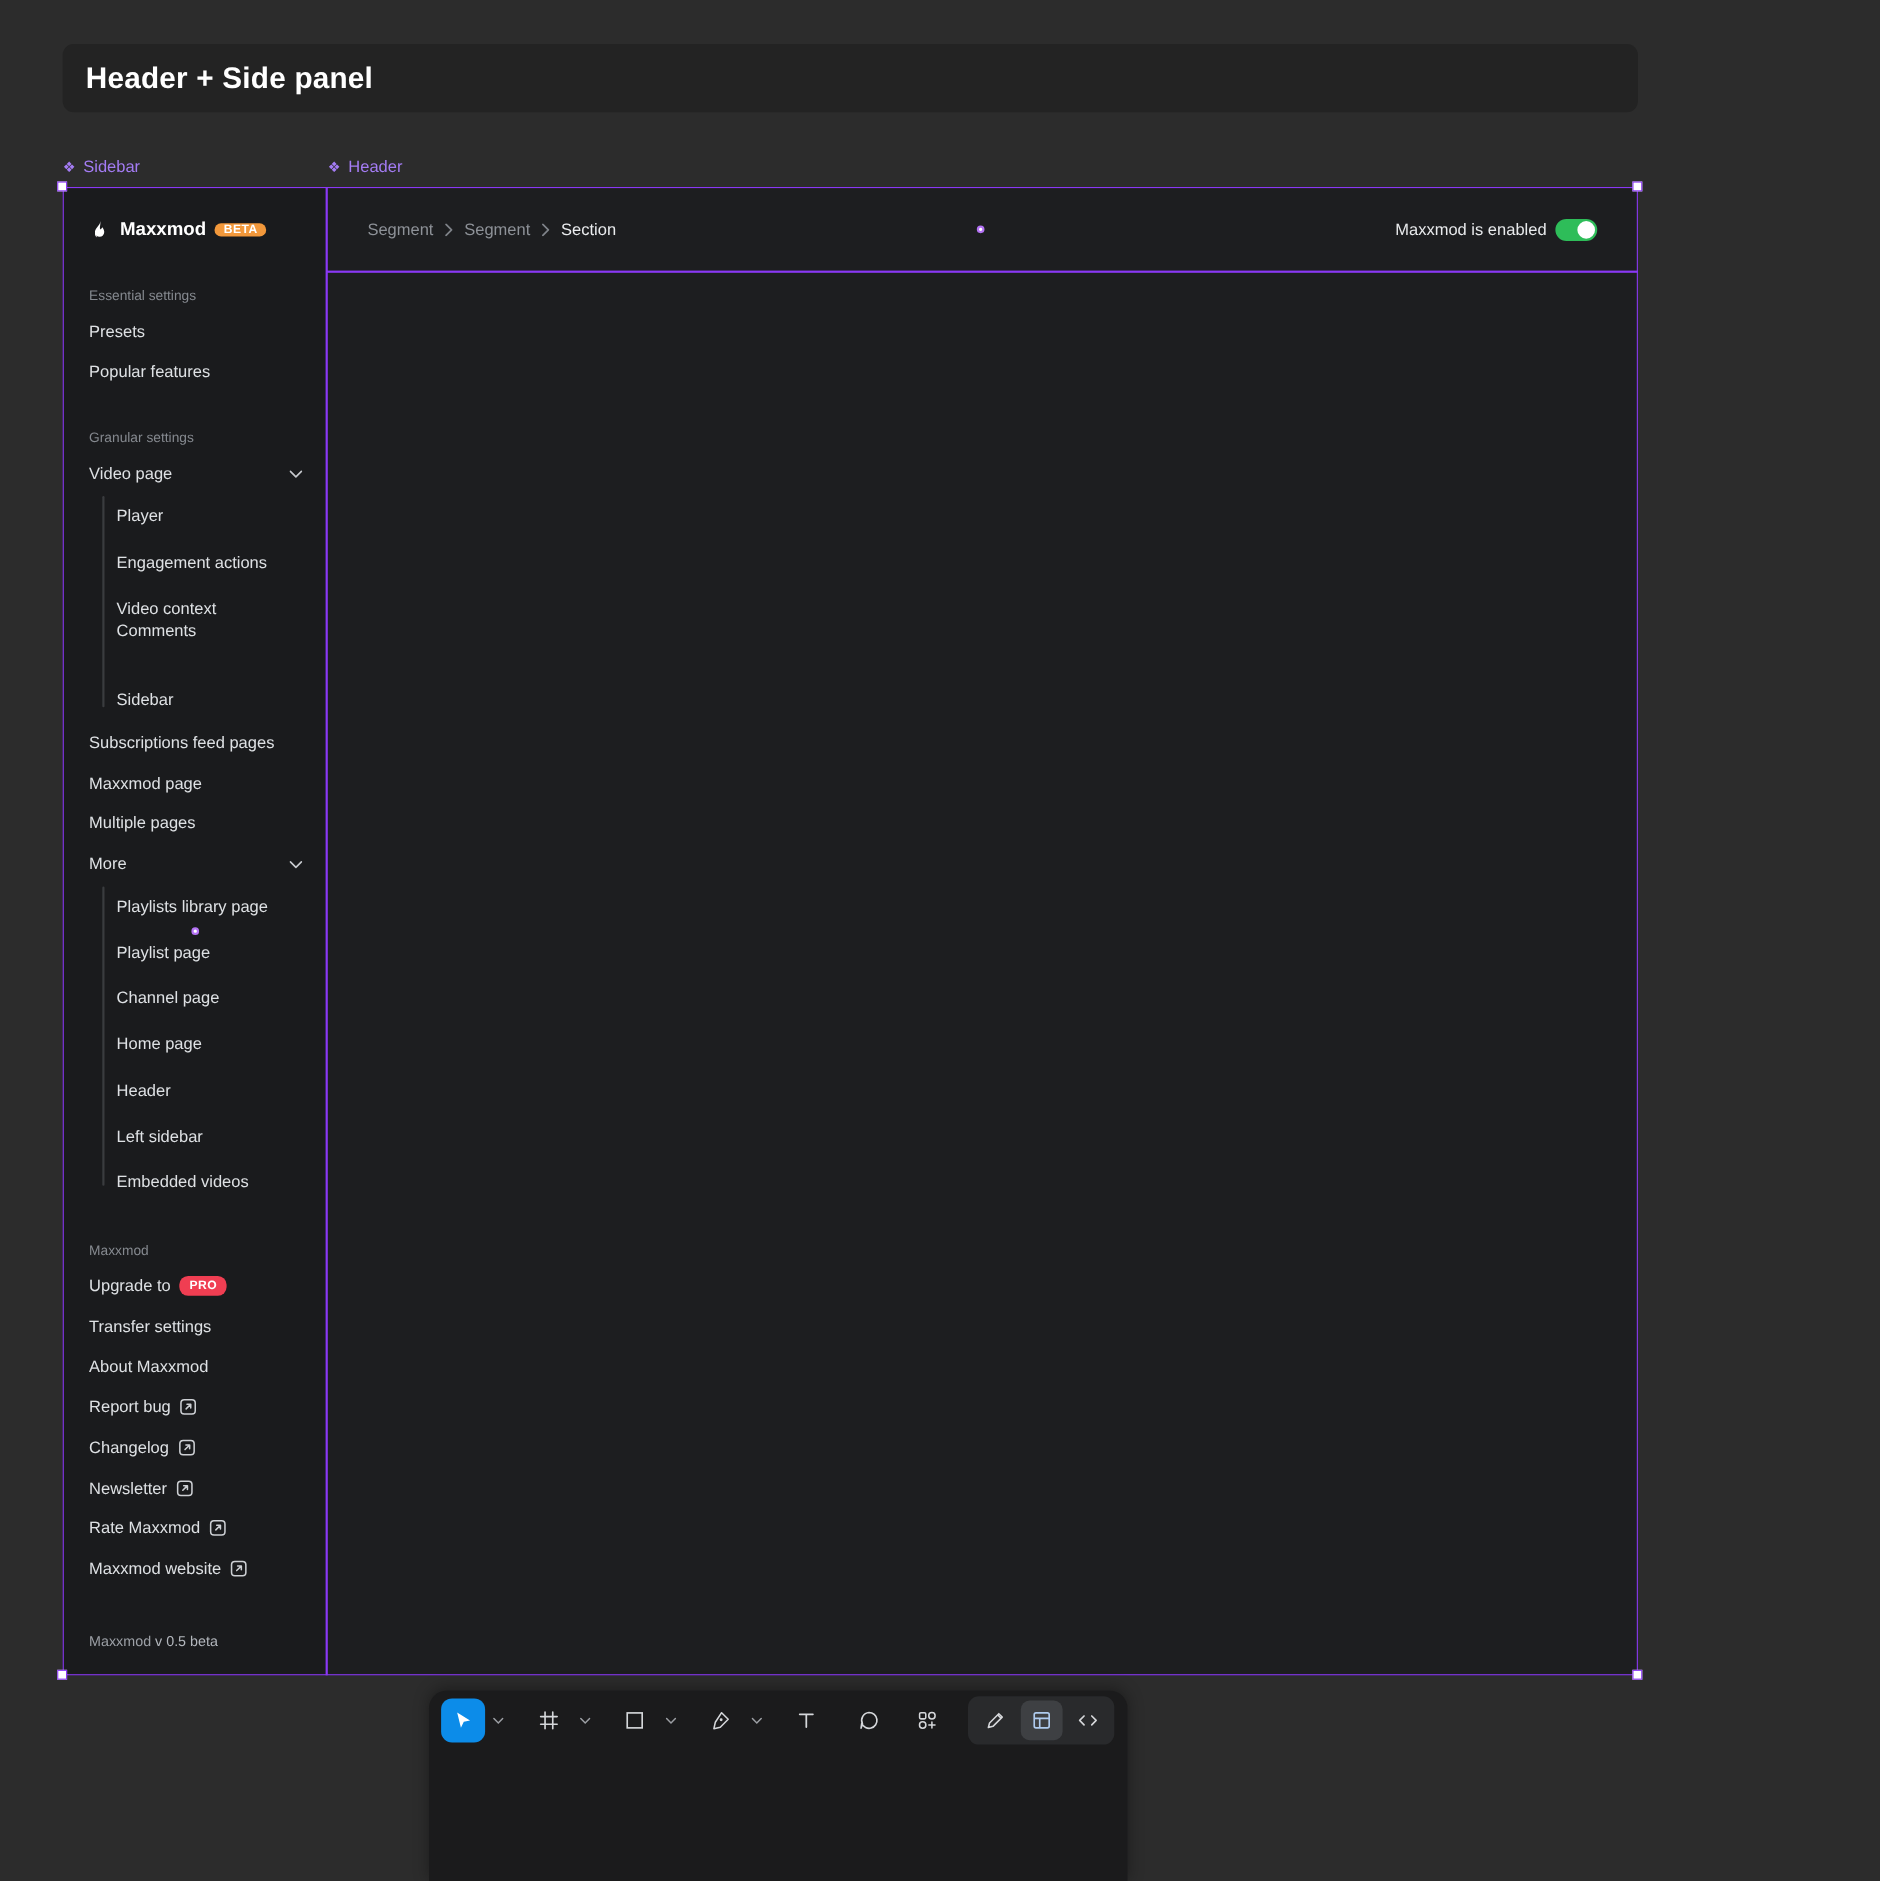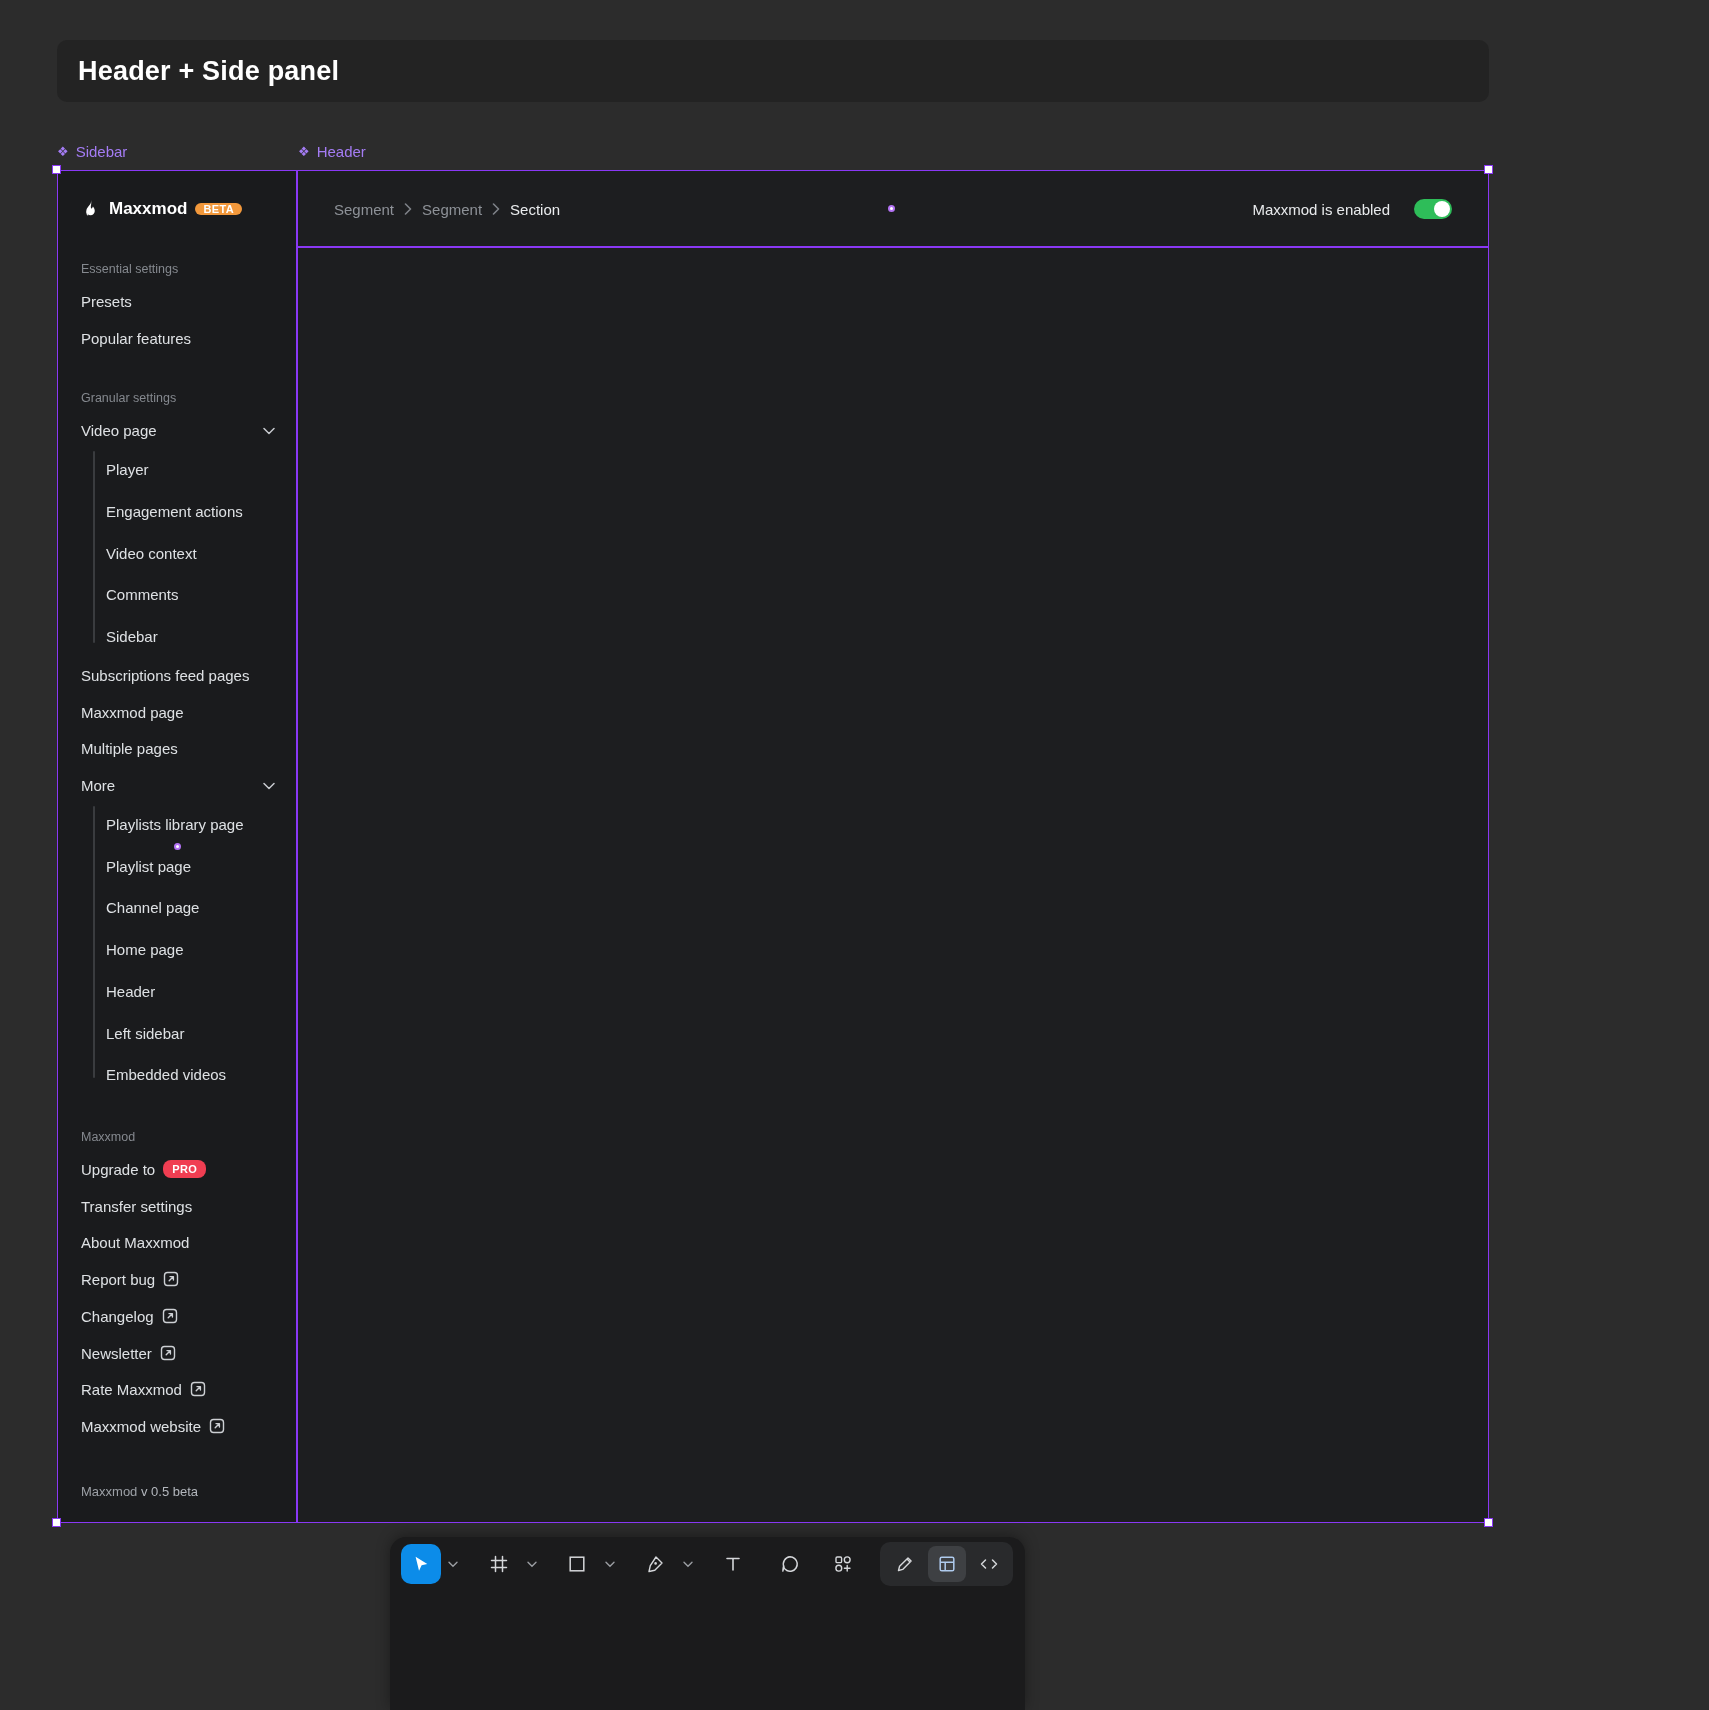--- a/index.html
+++ b/index.html
@@ -37,21 +37,21 @@
   .row-chev{position:absolute;right:22px}
   .pro-badge{background:#F03E52;color:#FFFFFF;font-size:11px;font-weight:bold;padding:3px 9px;border-radius:8px;letter-spacing:.4px}
   .side-footer{position:absolute;left:24px;top:1314px;font-size:13px;color:#9CA0A6;white-space:nowrap}
   .side-footer .ver{color:#B3B7BD}
   .ext-icon{flex:0 0 auto}
 
   
   .breadcrumb{position:absolute;left:37px;top:28px;height:22px;display:flex;align-items:center;gap:10px;font-size:15px}
   .bc-dim{color:#8D9197}
   .bc-cur{color:#EAECEE}
-  .toggle-row{position:absolute;right:37px;top:28px;height:22px;display:flex;align-items:center;gap:24px}
+  .toggle-row{position:absolute;right:37px;top:28px;height:22px;display:flex;align-items:center;gap:8px}
   .toggle-label{font-size:15px;color:#E8EAEC}
   .toggle{width:38px;height:20px;border-radius:10px;background:#2EBD59;position:relative}
   .toggle .knob{position:absolute;right:2px;top:2px;width:16px;height:16px;border-radius:50%;background:#FFFFFF}
 
   
   .toolbar{position:absolute;left:390px;top:1537px;width:635px;height:173px;background:#1B1B1C;border-radius:16px 16px 0 0;box-shadow:0 -2px 14px rgba(0,0,0,.35)}
   .tool{position:absolute;top:7px;width:40px;height:40px;display:flex;align-items:center;justify-content:center;border-radius:10px}
   .tool.selected-blue{background:#0C8CE9}
   .tool-chev{position:absolute;top:24px}
   .mode-group{position:absolute;left:490px;top:5px;width:133px;height:44px;background:#292A2C;border-radius:10px}
@@ -115,21 +115,21 @@
 
   <div class="nav-item" style="top:249px">Video page</div>
   <svg class="row-chev" style="top:257px" width="12" height="8" viewBox="0 0 12 8">
       <path d="M1 1.5l5 5 5-5" stroke="#C7CACE" stroke-width="1.5" fill="none" stroke-linecap="round" stroke-linejoin="round"></path>
     </svg>
 
   <div class="tree" style="top:281px;height:192px"></div>
   <div class="nav-item nav-sub" style="top:288px">Player</div>
   <div class="nav-item nav-sub" style="top:330px">Engagement actions</div>
   <div class="nav-item nav-sub" style="top:372px">Video context</div>
-  <div class="nav-item nav-sub" style="top:413px">Comments</div>
+  <div class="nav-item nav-sub" style="top:392px">Comments</div>
   <div class="nav-item nav-sub" style="top:455px">Sidebar</div>
 
   <div class="nav-item" style="top:494px">Subscriptions feed pages</div>
   <div class="nav-item" style="top:531px">Maxxmod page</div>
   <div class="nav-item" style="top:567px">Multiple pages</div>
 
   <div class="nav-item" style="top:604px">More</div>
   <svg class="row-chev" style="top:612px" width="12" height="8" viewBox="0 0 12 8">
       <path d="M1 1.5l5 5 5-5" stroke="#C7CACE" stroke-width="1.5" fill="none" stroke-linecap="round" stroke-linejoin="round"></path>
     </svg>

